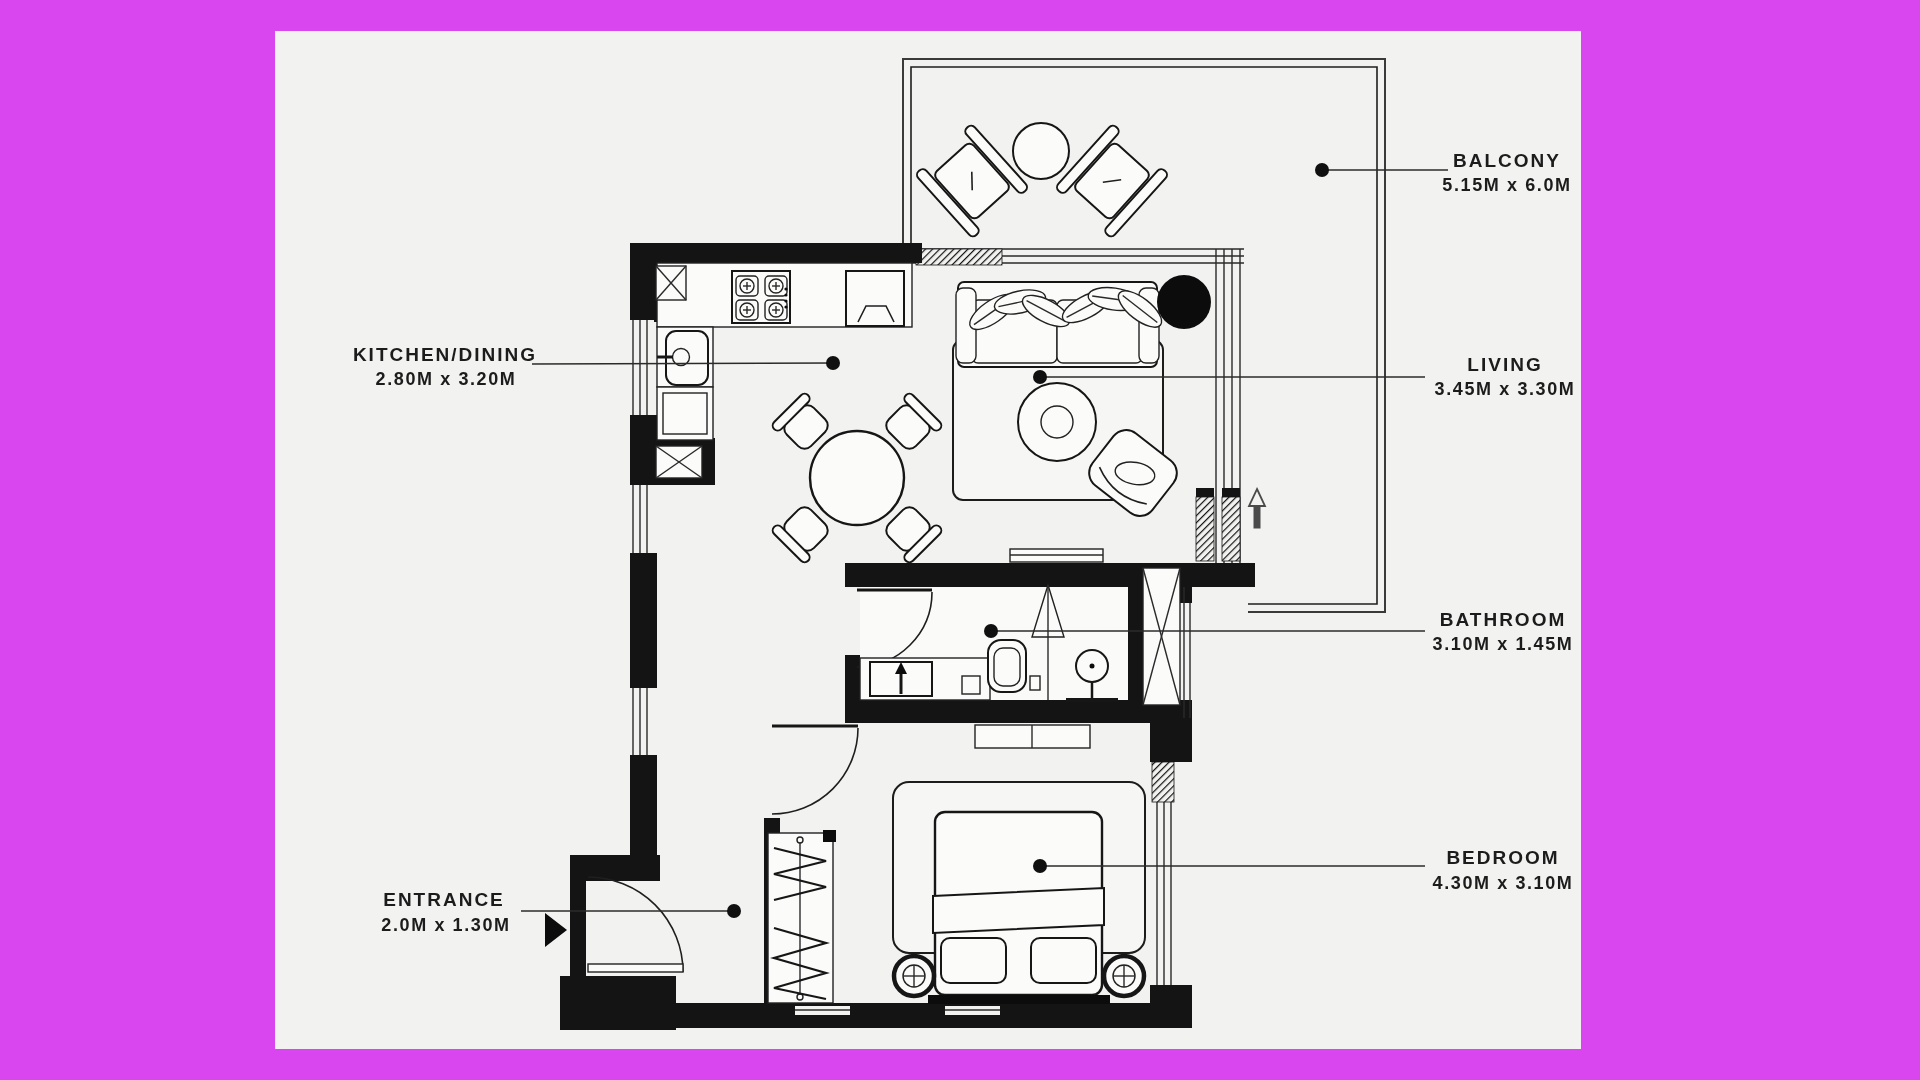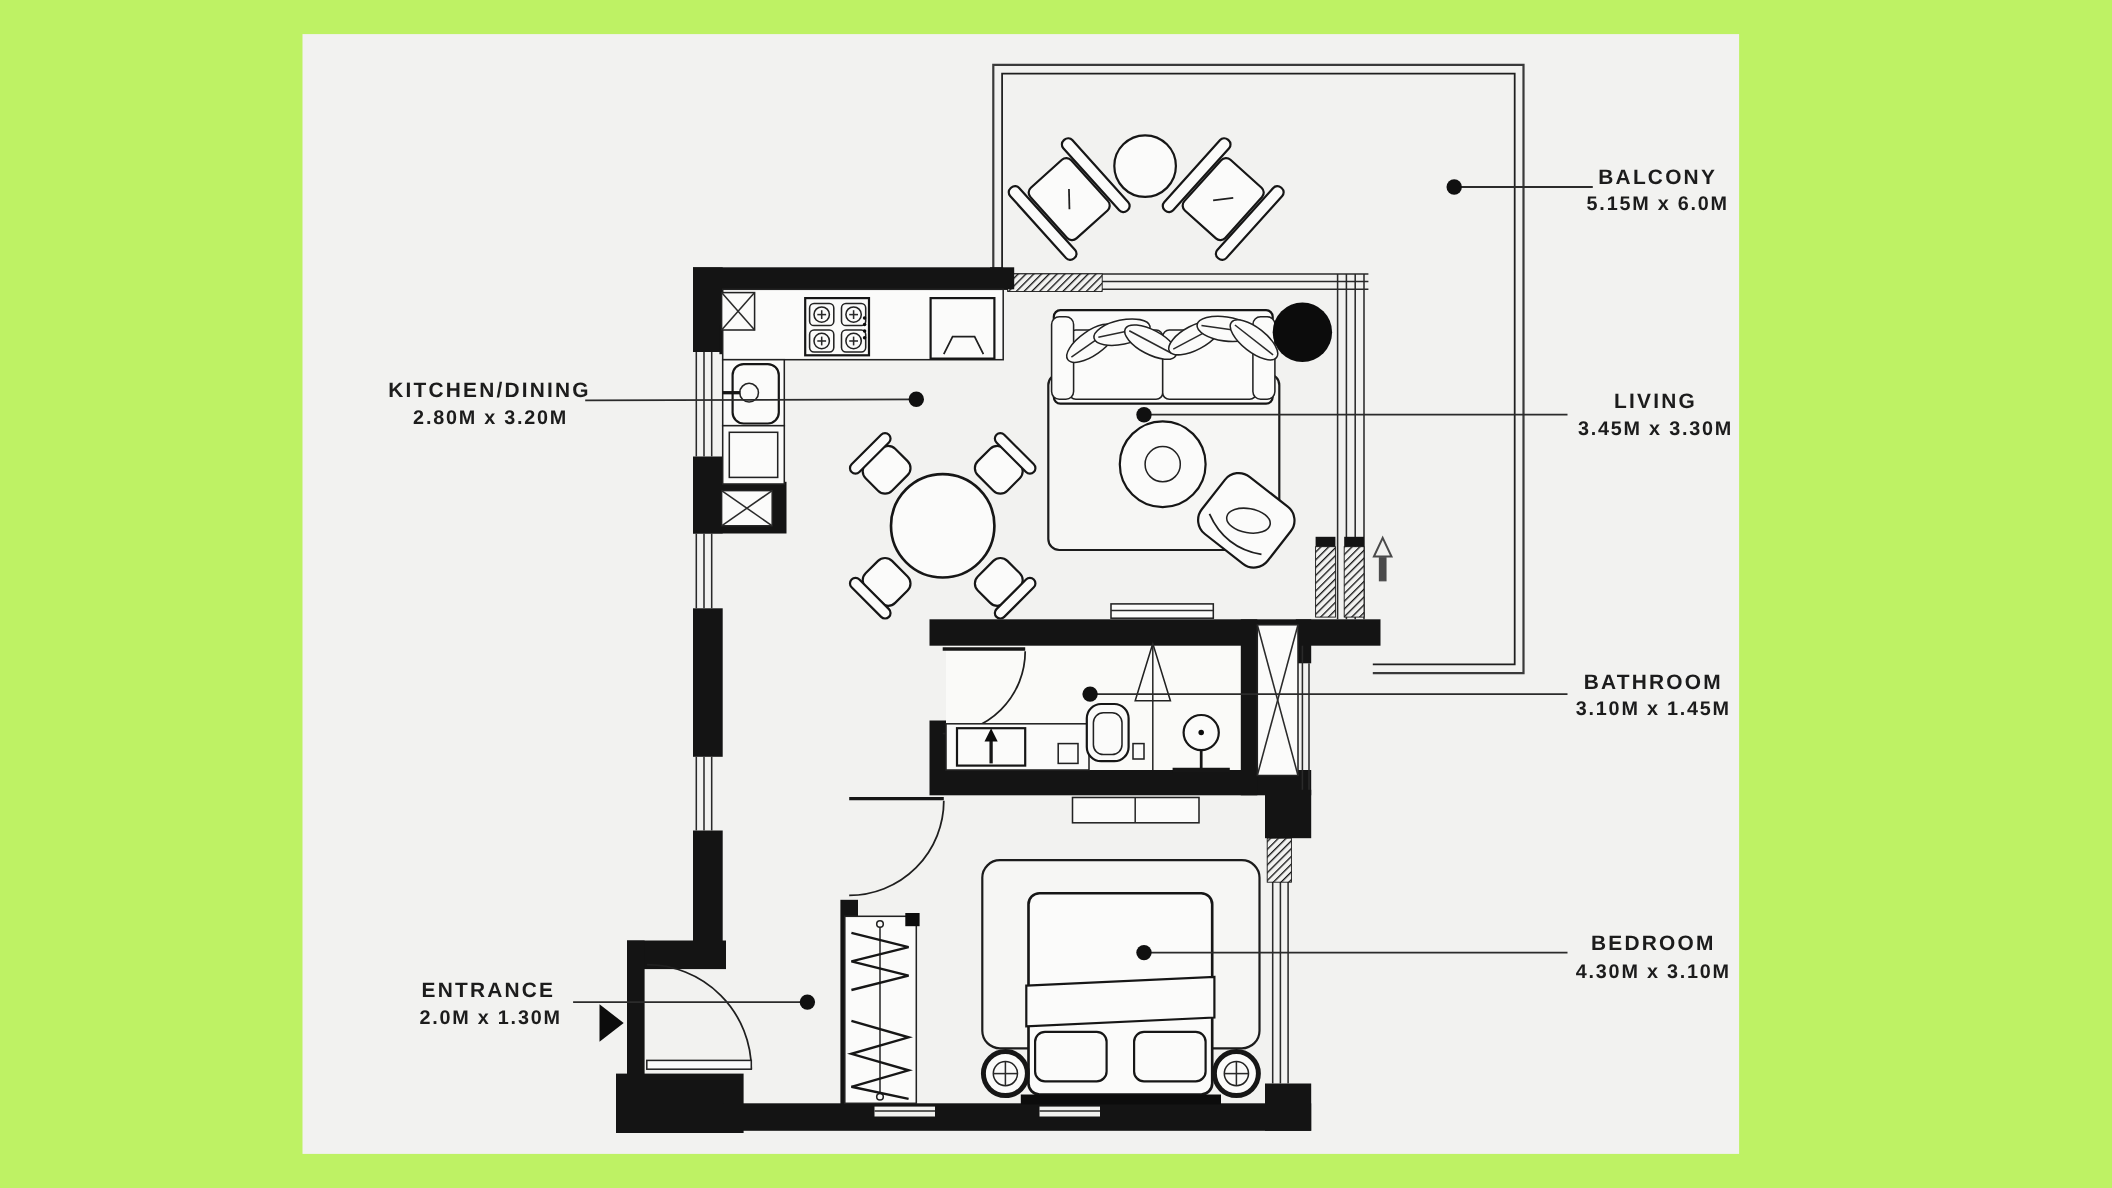--- a/index.html
+++ b/index.html
@@ -1,16 +1,16 @@
 <!DOCTYPE html>
 <html><head>
 <meta charset="utf-8">
 <style>
   html,body{margin:0;padding:0;background:#ffffff;}
-  .stage{position:relative;width:1920px;height:1080px;background:#bef264;overflow:hidden;
+  .stage{position:relative;width:1920px;height:1080px;background:#d946ef;overflow:hidden;
          font-family:"Liberation Sans","DejaVu Sans",sans-serif;}
   svg{position:absolute;left:0;top:0;}
   .wall{fill:#141414;stroke:none;}
   .thin{fill:none;stroke:#1f1f1f;stroke-width:1.6;}
   .thin2{fill:none;stroke:#3a3a3a;stroke-width:2;}
   .win{fill:none;stroke:#2a2a2a;stroke-width:1.4;}
   .furn{fill:#fbfbfa;stroke:#161616;stroke-width:2;}
   .furnThick{fill:#fbfbfa;stroke:#161616;stroke-width:2.4;}
   .furnThin{fill:#fbfbfa;stroke:#222222;stroke-width:1.4;}
   .rug{fill:#f6f6f4;stroke:#1c1c1c;stroke-width:2;}

